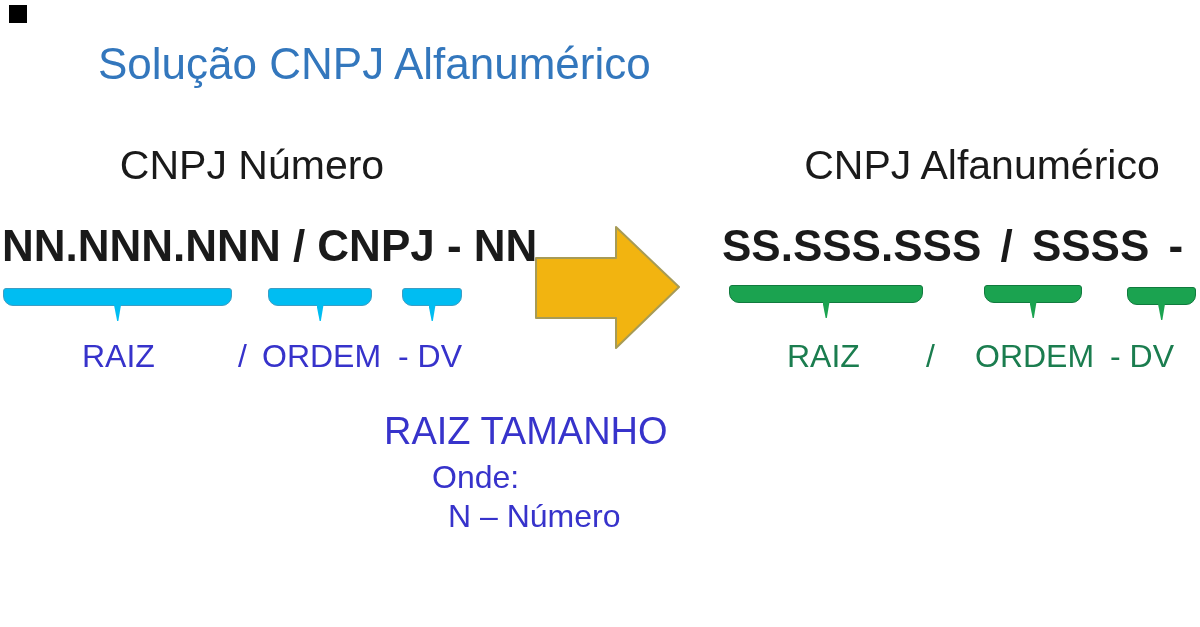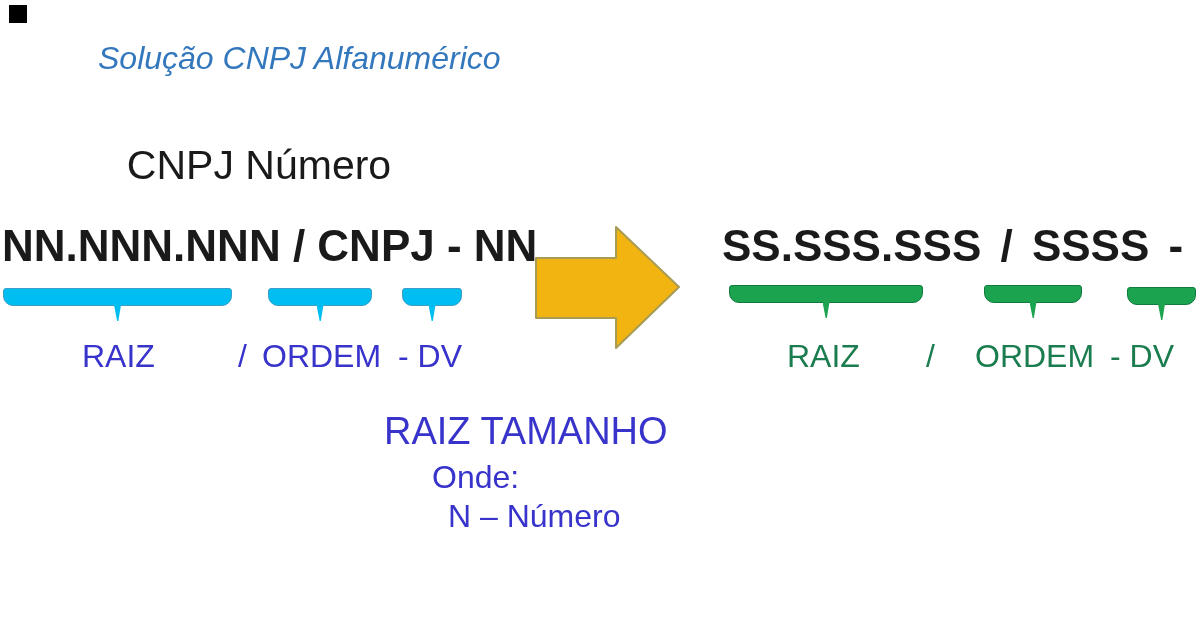--- a/index.html
+++ b/index.html
@@ -2,22 +2,22 @@
 <html style="--title-blue: #3377BD; --text-black: #1A1A1A; --cyan: #00BDF2; --cyan-edge: #3D9DC4; --green: #1BA350; --green-edge: #117A3E; --green-label: #1B7D4F; --indigo: #3733CB; --arrow-fill: #F2B410; --arrow-edge: #A79B56;"><head>
 <meta charset="utf-8">
 <style>
   html,body{margin:0;padding:0;background:#fff;}
   .slide{
     position:relative;width:1200px;height:627px;background:#ffffff;overflow:hidden;
     font-family:"Liberation Sans", sans-serif;
   }
   .abs{position:absolute;white-space:nowrap;line-height:1;}
   .corner-square{position:absolute;left:9px;top:5px;width:18px;height:18px;background:#000;}
-  .title{left:98px;top:42px;font-size:32px;color:var(--title-blue);font-style:italic;}
-  .heading{font-size:41px;color:var(--text-black);text-align:center;margin-left:7px;}
+  .title{left:98px;top:42px;font-size:44px;color:var(--title-blue);}
+  .heading{font-size:41px;color:var(--text-black);text-align:center;}
   .heading.lft{left:118px;top:145px;width:268px;}
   .heading.rgt{left:772px;top:145px;width:420px;}
   .format{font-size:44px;font-weight:700;color:var(--text-black);}
   .format.lft{left:2px;top:224px;}
   .format.rgt{left:722px;top:224px;word-spacing:7px;}
   .brace{position:absolute;display:flex;flex-direction:column;align-items:center;}
   .brace-bar{width:100%;height:18px;border-radius:3px 3px 10px 10px;box-sizing:border-box;}
   .brace-tail{width:7px;height:16px;margin-top:-1px;clip-path:polygon(0 0,100% 0,62% 100%,45% 100%);}
   .cyan .brace-bar{background:var(--cyan);border:1px solid var(--cyan-edge);}
   .cyan .brace-tail{background:var(--cyan);}
@@ -60,20 +60,21 @@
   <div class="abs lbl indigo" style="left:238px;top:340px">/</div>
   <div class="abs lbl indigo" style="left:262px;top:340px">ORDEM</div>
   <div class="abs lbl indigo" style="left:398px;top:340px">- DV</div>
 
   <div class="abs" style="left:535px;top:225px">
     <svg width="146" height="126" viewBox="0 0 146 126">
       <path d="M1,33 L81,33 L81,2 L144,62 L81,123 L81,93 L1,93 Z" fill="var(--arrow-fill)" stroke="var(--arrow-edge)" stroke-width="2" stroke-linejoin="round"></path>
     </svg>
   </div>
 
+  <div class="abs heading rgt">CNPJ Alfanumérico</div>
   <div class="abs format rgt">SS.SSS.SSS / SSSS - NN</div>
 
   <div class="brace green" style="left:729px;top:285px;width:194px">
     <div class="brace-bar"></div>
     <div class="brace-tail"></div>
   </div>
   <div class="brace green" style="left:984px;top:285px;width:98px">
     <div class="brace-bar"></div>
     <div class="brace-tail"></div>
   </div>

